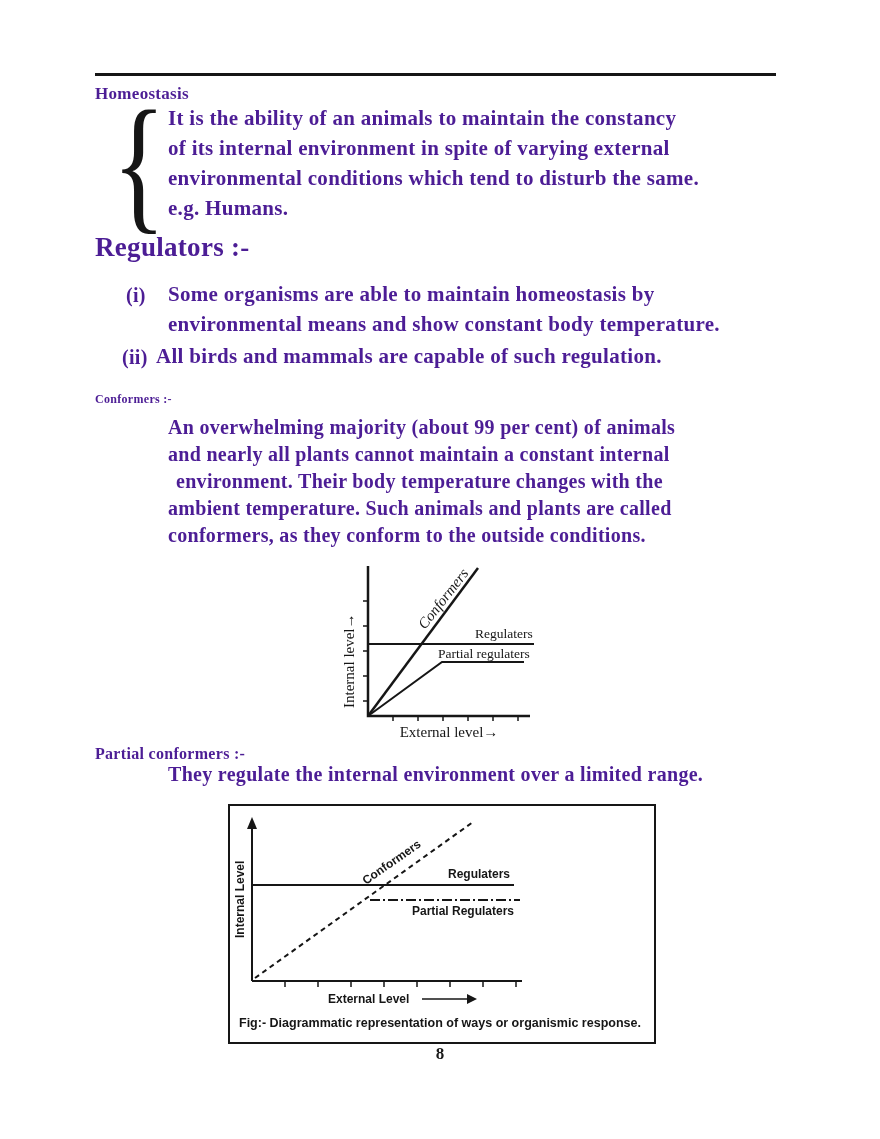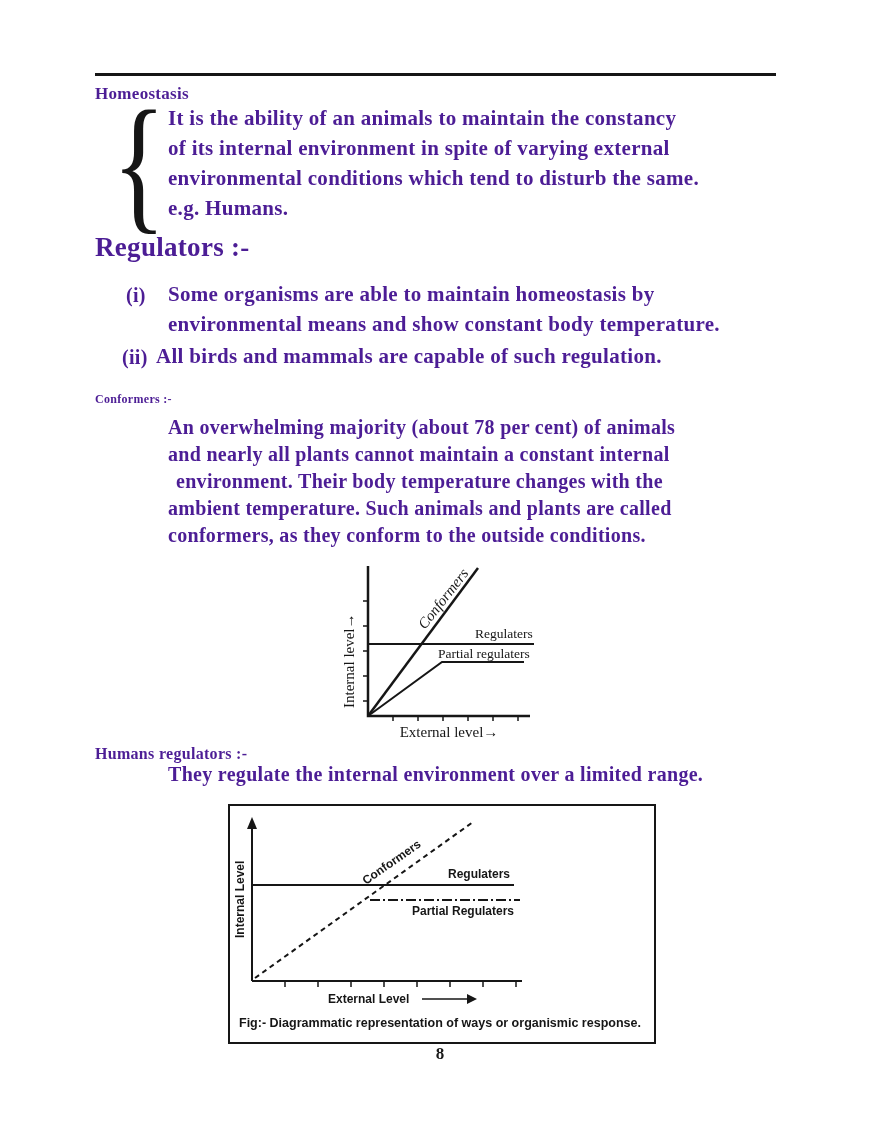--- a/index.html
+++ b/index.html
@@ -37,21 +37,21 @@
 
   <div class="txt" style="left:126px;top:284px;font-size:20px">(i)</div>
   <div class="txt" style="left:168px;top:282px;font-size:21px">Some organisms are able to maintain homeostasis by</div>
   <div class="txt" style="left:168px;top:312px;font-size:21px">environmental means and show constant body temperature.</div>
 
   <div class="txt" style="left:122px;top:346px;font-size:20px">(ii)</div>
   <div class="txt" style="left:156px;top:344px;font-size:21px">All birds and mammals are capable of such regulation.</div>
 
   <div class="txt" style="left:95px;top:392px;font-size:12px">Conformers :-</div>
 
-  <div class="txt" style="left:168px;top:416px;font-size:20px">An overwhelming majority (about 78 per cent) of animals</div>
+  <div class="txt" style="left:168px;top:416px;font-size:20px">An overwhelming majority (about 99 per cent) of animals</div>
   <div class="txt" style="left:168px;top:443px;font-size:20px">and nearly all plants cannot maintain a constant internal</div>
   <div class="txt" style="left:176px;top:470px;font-size:20px">environment. Their body temperature changes with the</div>
   <div class="txt" style="left:168px;top:497px;font-size:20px">ambient temperature. Such animals and plants are called</div>
   <div class="txt" style="left:168px;top:524px;font-size:20px">conformers, as they conform to the outside conditions.</div>
 
   <div class="fig" style="left:328px;top:556px;width:227px;height:190px">
     <svg width="227" height="190" viewBox="0 0 227 190">
       <path d="M40 10 V160 H202" stroke="#161616" stroke-width="2.5" fill="none"></path>
       <g stroke="#161616" stroke-width="1.5">
         <line x1="35" y1="45" x2="40" y2="45"></line>
@@ -70,21 +70,21 @@
       <line x1="40" y1="88" x2="206" y2="88" stroke="#161616" stroke-width="2"></line>
       <path d="M40 160 L114 106 H196" stroke="#161616" stroke-width="2" fill="none"></path>
       <text transform="translate(97,74) rotate(-52)" font-size="15" font-style="italic">Conformers</text>
       <text x="147" y="82" font-size="13.5">Regulaters</text>
       <text x="110" y="102" font-size="13.5">Partial regulaters</text>
       <text transform="translate(26,152) rotate(-90)" font-size="15">Internal level→</text>
       <text x="121" y="181" text-anchor="middle" font-size="15">External level→</text>
     </svg>
   </div>
 
-  <div class="txt" style="left:95px;top:745px;font-size:16px">Humans regulators :-</div>
+  <div class="txt" style="left:95px;top:745px;font-size:16px">Partial conformers :-</div>
   <div class="txt" style="left:168px;top:763px;font-size:20px">They regulate the internal environment over a limited range.</div>
 
   <div class="fig2box">
     <svg width="420" height="232" viewBox="0 0 420 232">
       <line x1="22" y1="175" x2="22" y2="20" stroke="#161616" stroke-width="2"></line>
       <polygon points="22,11 17,23 27,23" fill="#161616"></polygon>
       <line x1="22" y1="175" x2="292" y2="175" stroke="#161616" stroke-width="2"></line>
       <g stroke="#161616" stroke-width="1.5">
         <line x1="55" y1="175" x2="55" y2="181"></line>
         <line x1="88" y1="175" x2="88" y2="181"></line>

